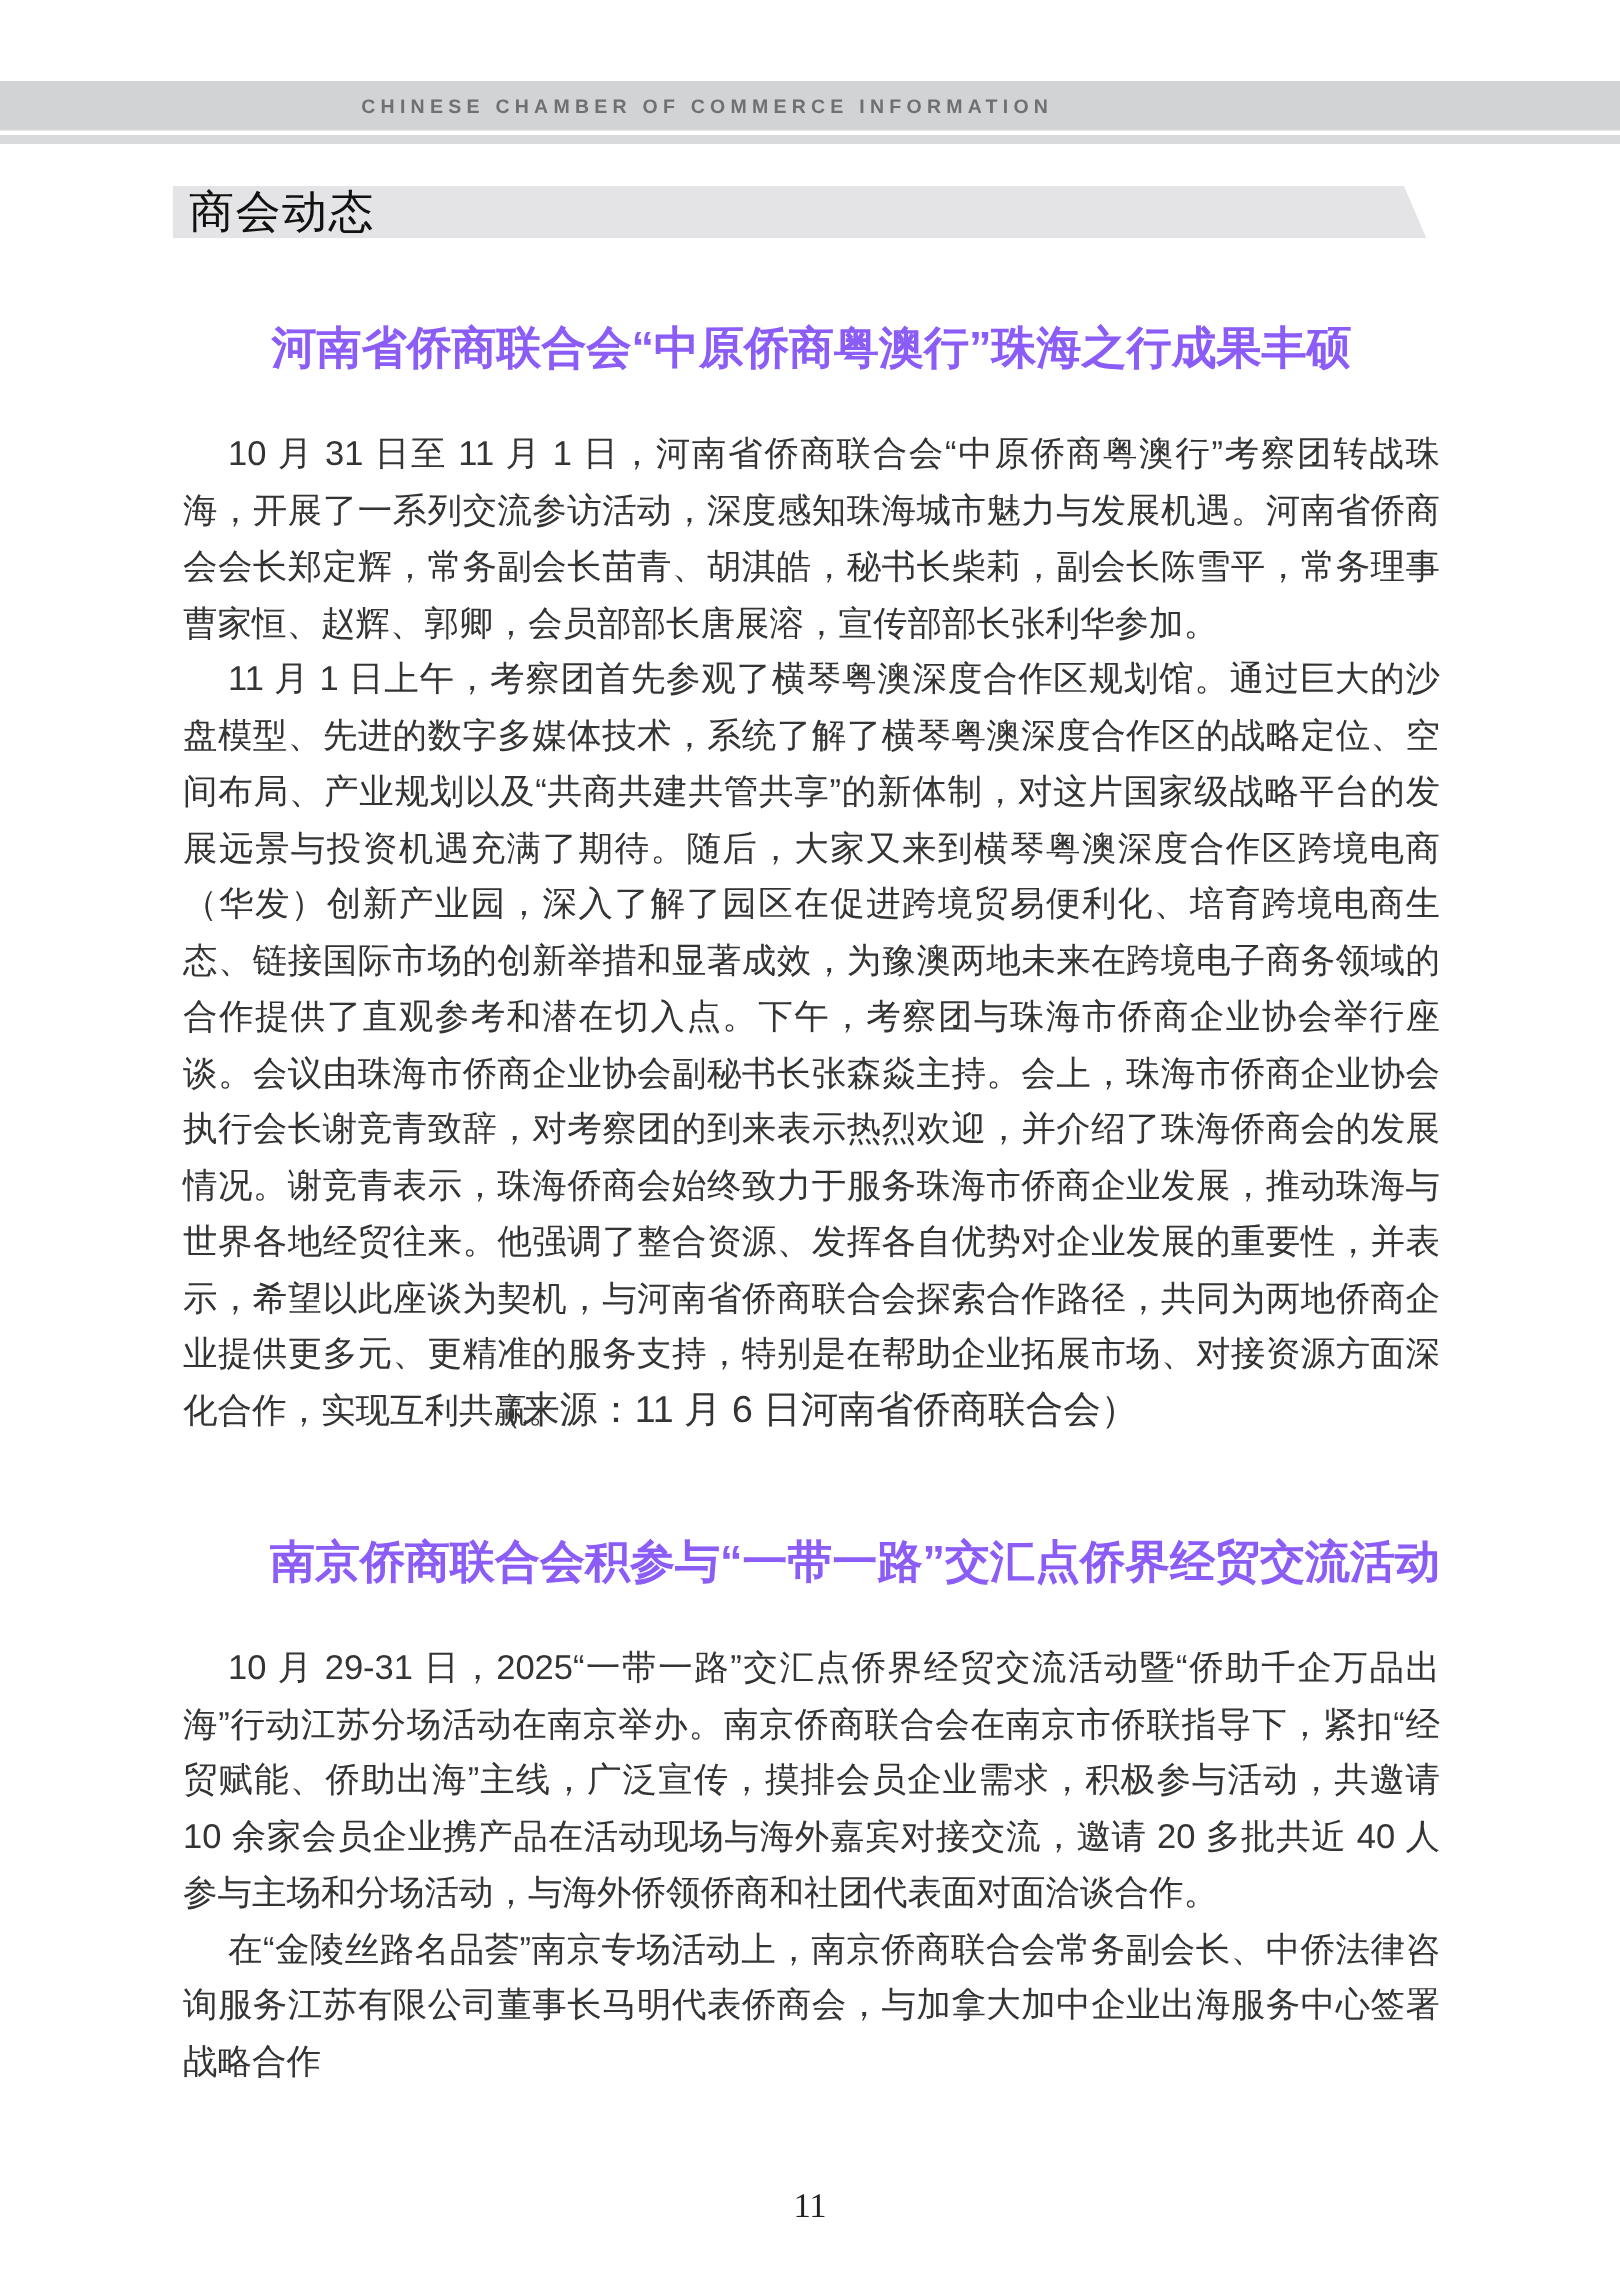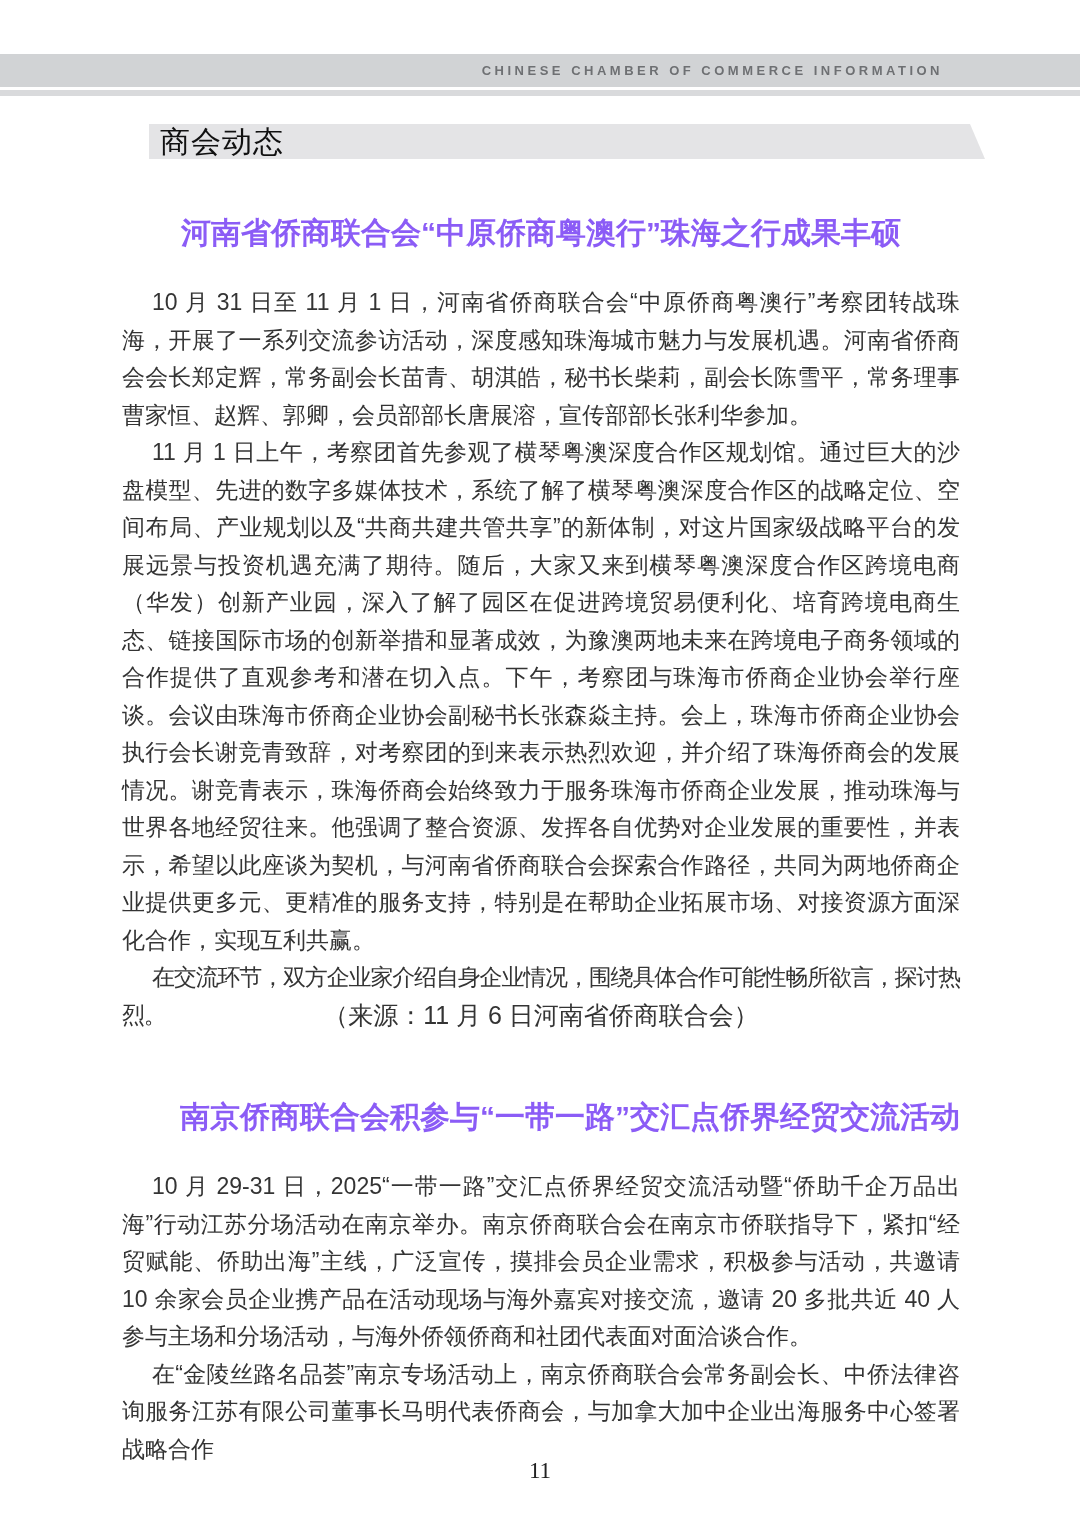--- a/index.html
+++ b/index.html
@@ -7,40 +7,40 @@
     width: 1080px; height: 1525px;
     background: #ffffff;
     position: relative;
     font-family: "Liberation Sans", sans-serif;
     overflow: hidden;
   }
   
   .banner {
     position: absolute; top: 54px; left: 0; width: 1080px; height: 33px;
     background: #d1d3d5;
-    display: flex; align-items: center; justify-content: flex-end;
+    display: flex; align-items: center; justify-content: center;
     box-sizing: border-box; padding-right: 137px;
   }
   .banner-text {
     font-size: 13px; font-weight: bold; letter-spacing: 3.5px;
     color: #6e7073;
     font-family: "Liberation Sans", sans-serif;
     white-space: nowrap;
   }
   .banner-rule {
     position: absolute; top: 90px; left: 0; width: 1080px; height: 6px;
     background: #d9dadc;
   }
   
   .section-bar {
     position: absolute; top: 124px; left: 115px; width: 836px; height: 35px;
     background: #e4e4e6;
     clip-path: polygon(0 0, calc(100% - 15px) 0, 100% 100%, 0 100%);
     display: flex; align-items: center;
-    box-sizing: border-box; padding-left: 11px; margin-left: 34px;
+    box-sizing: border-box; padding-left: 11px;
   }
   .section-label {
     font-family: "Liberation Serif", serif;
     font-size: 30px; color: #111111; line-height: 35px;
     letter-spacing: 1px;
   }
   
   .content {
     position: absolute; top: 214px; left: 122px; width: 838px;
   }
@@ -79,21 +79,20 @@
 <div class="section-bar">
   <span class="section-label">商会动态</span>
 </div>
 
 <div class="content">
 
   <div>
     <h1 class="article-title">河南省侨商联合会“中原侨商粤澳行”珠海之行成果丰硕</h1>
     <p class="body-p">10 月 31 日至 11 月 1 日，河南省侨商联合会“中原侨商粤澳行”考察团转战珠海，开展了一系列交流参访活动，深度感知珠海城市魅力与发展机遇。河南省侨商会会长郑定辉，常务副会长苗青、胡淇皓，秘书长柴莉，副会长陈雪平，常务理事曹家恒、赵辉、郭卿，会员部部长唐展溶，宣传部部长张利华参加。</p>
     <p class="body-p">11 月 1 日上午，考察团首先参观了横琴粤澳深度合作区规划馆。通过巨大的沙盘模型、先进的数字多媒体技术，系统了解了横琴粤澳深度合作区的战略定位、空间布局、产业规划以及“共商共建共管共享”的新体制，对这片国家级战略平台的发展远景与投资机遇充满了期待。随后，大家又来到横琴粤澳深度合作区跨境电商（华发）创新产业园，深入了解了园区在促进跨境贸易便利化、培育跨境电商生态、链接国际市场的创新举措和显著成效，为豫澳两地未来在跨境电子商务领域的合作提供了直观参考和潜在切入点。下午，考察团与珠海市侨商企业协会举行座谈。会议由珠海市侨商企业协会副秘书长张森焱主持。会上，珠海市侨商企业协会执行会长谢竞青致辞，对考察团的到来表示热烈欢迎，并介绍了珠海侨商会的发展情况。谢竞青表示，珠海侨商会始终致力于服务珠海市侨商企业发展，推动珠海与世界各地经贸往来。他强调了整合资源、发挥各自优势对企业发展的重要性，并表示，希望以此座谈为契机，与河南省侨商联合会探索合作路径，共同为两地侨商企业提供更多元、更精准的服务支持，特别是在帮助企业拓展市场、对接资源方面深化合作，实现互利共赢。</p>
-    <p class="body-p tight">在交流环节，双方企业家介绍自身企业情况，围绕具体合作可能性畅所欲言，探讨热烈。</p>
     <div class="source-note">（来源：11 月 6 日河南省侨商联合会）</div>
   </div>
 
   <div>
     <h1 class="article-title second">南京侨商联合会积参与“一带一路”交汇点侨界经贸交流活动</h1>
     <p class="body-p">10 月 29-31 日，2025“一带一路”交汇点侨界经贸交流活动暨“侨助千企万品出海”行动江苏分场活动在南京举办。南京侨商联合会在南京市侨联指导下，紧扣“经贸赋能、侨助出海”主线，广泛宣传，摸排会员企业需求，积极参与活动，共邀请 10 余家会员企业携产品在活动现场与海外嘉宾对接交流，邀请 20 多批共近 40 人参与主场和分场活动，与海外侨领侨商和社团代表面对面洽谈合作。</p>
     <p class="body-p">在“金陵丝路名品荟”南京专场活动上，南京侨商联合会常务副会长、中侨法律咨询服务江苏有限公司董事长马明代表侨商会，与加拿大加中企业出海服务中心签署战略合作</p>
   </div>
 
 </div>

